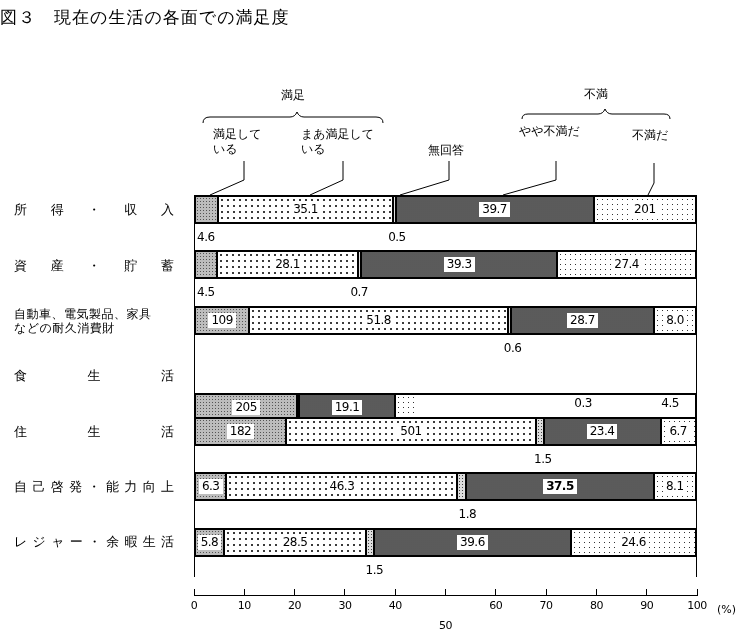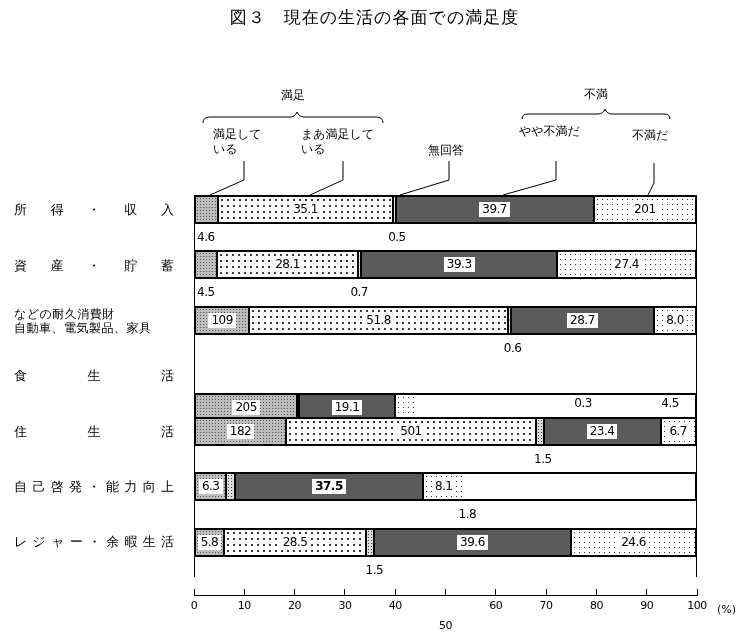--- a/index.html
+++ b/index.html
@@ -1,19 +1,19 @@
 <!DOCTYPE html>
 <html><head>
 <meta charset="utf-8">
 <style>
   html, body { margin:0; padding:0; background:#ffffff; }
   body { width:749px; height:637px; position:relative; overflow:hidden;
          font-family:"DejaVu Sans", sans-serif; color:#000; }
   .abs { position:absolute; }
-  .title { left:0; width:749px; top:6px; text-align:center; font-size:17px; letter-spacing:1px; }
+  .title { left:0; width:749px; top:6px; font-size:17px; letter-spacing:1px; }
   .hdr { font-size:12px; line-height:15px; white-space:nowrap; }
   .rowlabel { position:absolute; left:14px; width:160px; font-size:13px; line-height:14px; }
   .rowlabel.spread { display:flex; justify-content:space-between; }
   .rowlabel.two { font-size:12px; line-height:14px; letter-spacing:0.5px; }
   .plot-frame { position:absolute; left:194px; top:195px; width:503px; height:382px;
                 border-left:1.5px solid #000; border-right:1.5px solid #000; box-sizing:border-box; }
   .bar { position:absolute; left:194px; width:503px; height:29px; box-sizing:border-box;
          border:2px solid #000; display:flex; background:#fff; }
   .seg { height:100%; position:relative; box-sizing:border-box; border-right:2px solid #000;
          display:flex; align-items:center; justify-content:center; overflow:visible; }
@@ -86,22 +86,22 @@
   <span>入</span>
 </div>
 <div class="rowlabel spread" style="top:259px;">
   <span>資</span>
   <span>産</span>
   <span>・</span>
   <span>貯</span>
   <span>蓄</span>
 </div>
 <div class="rowlabel two" style="top:307px;">
+  <div>自動車、電気製品、家具</div>
   <div>などの耐久消費財</div>
-  <div>自動車、電気製品、家具</div>
 </div>
 <div class="rowlabel spread" style="top:369px;">
   <span>食</span>
   <span>生</span>
   <span>活</span>
 </div>
 <div class="rowlabel spread" style="top:425px;">
   <span>住</span>
   <span>生</span>
   <span>活</span>
@@ -200,20 +200,23 @@
         <span class="vlabel">23.4</span>
       </div>
       <div class="seg p-diss" style="width: 6.70671%;">
         <span class="vlabel">6.7</span>
       </div>
     </div>
     <div class="below" style="top: 452px; left: 534.01px;">1.5</div>
     <div class="bar" style="top: 472px;">
       <div class="seg p-very" style="width: 6.3%;">
         <span class="vlabel">6.3</span>
+      </div>
+      <div class="seg p-some" style="width: 46.3%;">
+        <span class="vlabel">46.3</span>
       </div>
       <div class="seg p-none" style="width: 1.8%;"></div>
       <div class="seg p-slight" style="width: 37.5%; font-weight: bold;">
         <span class="vlabel">37.5</span>
       </div>
       <div class="seg p-diss" style="width: 8.1%;">
         <span class="vlabel">8.1</span>
       </div>
     </div>
     <div class="below" style="top: 507px; left: 458.56px;">1.8</div>

